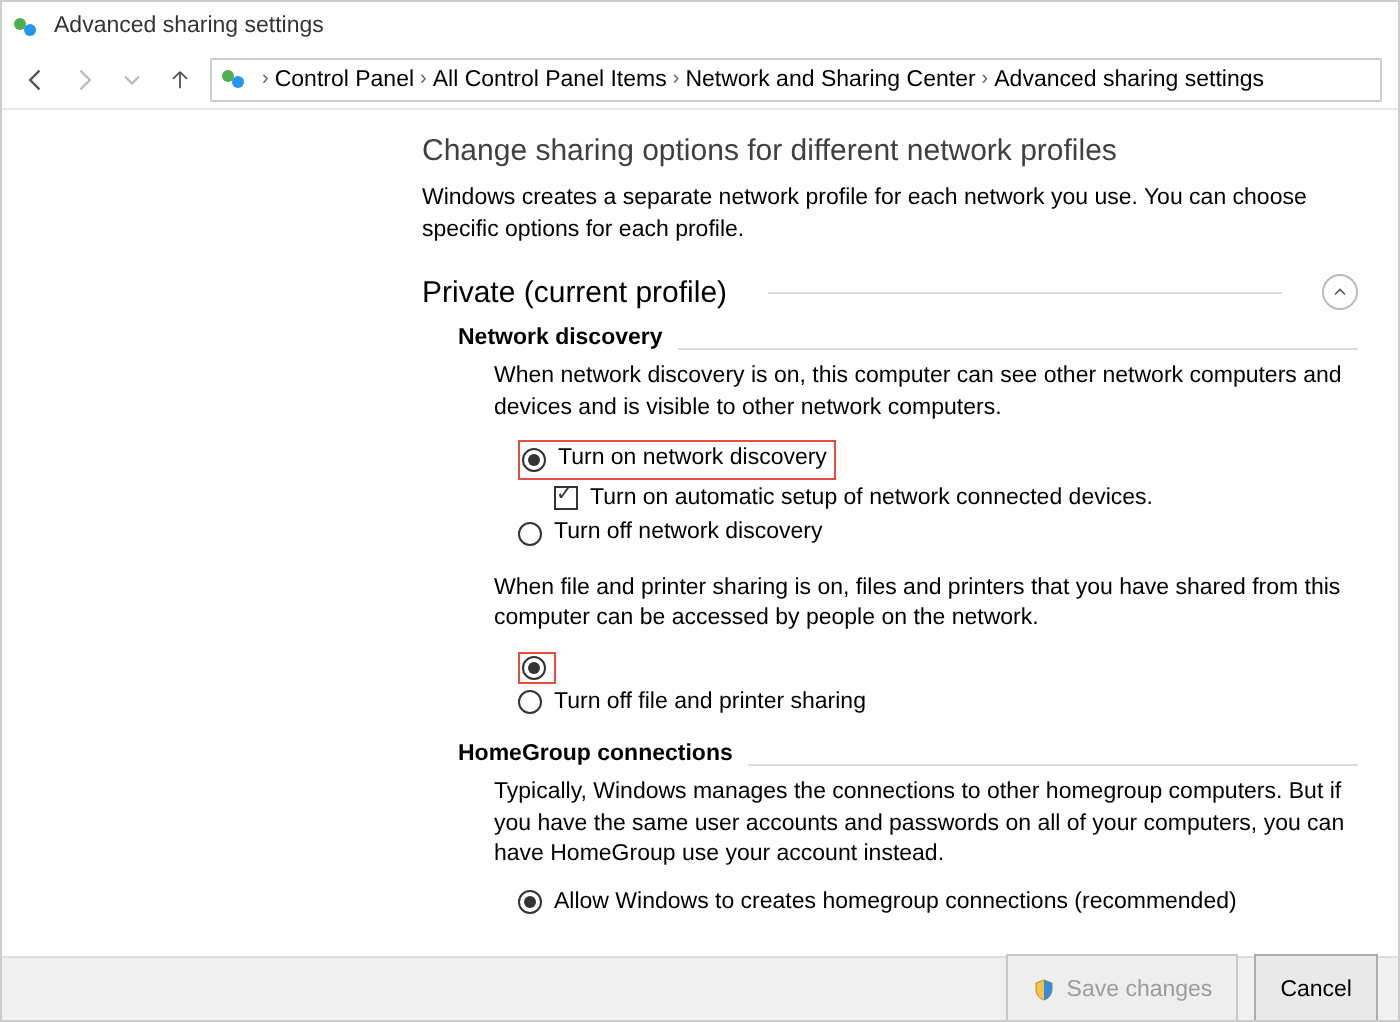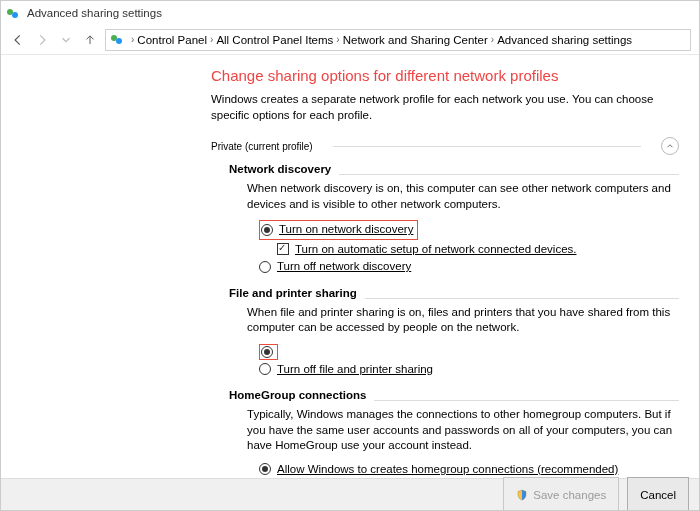--- a/index.html
+++ b/index.html
@@ -66,48 +66,48 @@
     content:""; position:absolute; width:6px; height:6px; border-radius:50%; background:#2196f3; left:6px; top:6px;
   }
   .breadcrumb .sep { color:#666; font-size:10px; }
   .content {
     position: absolute;
     left: 0; right: 0; top: 54px; bottom: 32px;
     overflow: hidden;
     padding: 12px 20px 0 210px;
   }
   h1.page-title {
-    color: #ef4444;
+    color: #404040;
     font-weight: 400;
     font-size: 15px;
     margin-bottom: 8px;
   }
   .intro { font-size:11.5px; color:#000; margin-bottom: 14px; line-height:1.35; }
   .section-header {
     display: flex; align-items: center; gap: 20px; margin: 6px 0 8px 0;
-    font-size: 10px;
+    font-size: 15px;
   }
   .section-header .line { flex:1; height:1px; background:#dcdcdc; }
   .expand-btn {
     width:18px; height:18px; border:1px solid #bbb; border-radius:50%;
     display:flex; align-items:center; justify-content:center;
   }
   .expand-btn svg { width:10px; height:10px; stroke:#555; fill:none; stroke-width:2;}
   .subsection {
     margin-left: 18px;
     margin-bottom: 12px;
   }
   .sub-header {
     display:flex; align-items:flex-end; gap:8px; font-size:11.5px; margin-bottom:6px;font-weight:bold;
   }
   .sub-header .line { flex:1; height:1px; background:#dcdcdc; }
   .sub-body { margin-left: 18px; font-size:11.5px; line-height:1.35; }
   .desc { margin-bottom: 8px; }
   .radio-row, .check-row {
-    display:flex; align-items:center; gap:6px; margin: 2px 0 2px 12px; font-size:11.5px;text-decoration:underline;
+    display:flex; align-items:center; gap:6px; margin: 2px 0 2px 12px; font-size:11.5px;
   }
   .radio {
     width:12px; height:12px; border:1px solid #333; border-radius:50%; position:relative; flex-shrink:0;
   }
   .radio.checked::after {
     content:""; position:absolute; width:6px; height:6px; border-radius:50%; background:#333;
     left:2px; top:2px;
   }
   .checkbox {
     width:12px; height:12px; border:1px solid #333; flex-shrink:0; position:relative;
@@ -212,24 +212,20 @@
         <span>Turn on automatic setup of network connected devices.</span>
       </div>
       <div class="radio-row">
         <span class="radio"></span>
         <span>Turn off network discovery</span>
       </div>
     </div>
   </div>
 
   <div class="subsection">
-    <div class="sub-header">
-      <span>File and printer sharing</span>
-      <span class="line"></span>
-    </div>
     <div class="sub-body">
       <div class="desc">When file and printer sharing is on, files and printers that you have shared from this computer can be accessed by people on the network.</div>
       <div class="radio-row">
         <span class="highlight">
           <span class="radio checked"></span>
         </span>
       </div>
       <div class="radio-row">
         <span class="radio"></span>
         <span>Turn off file and printer sharing</span>

